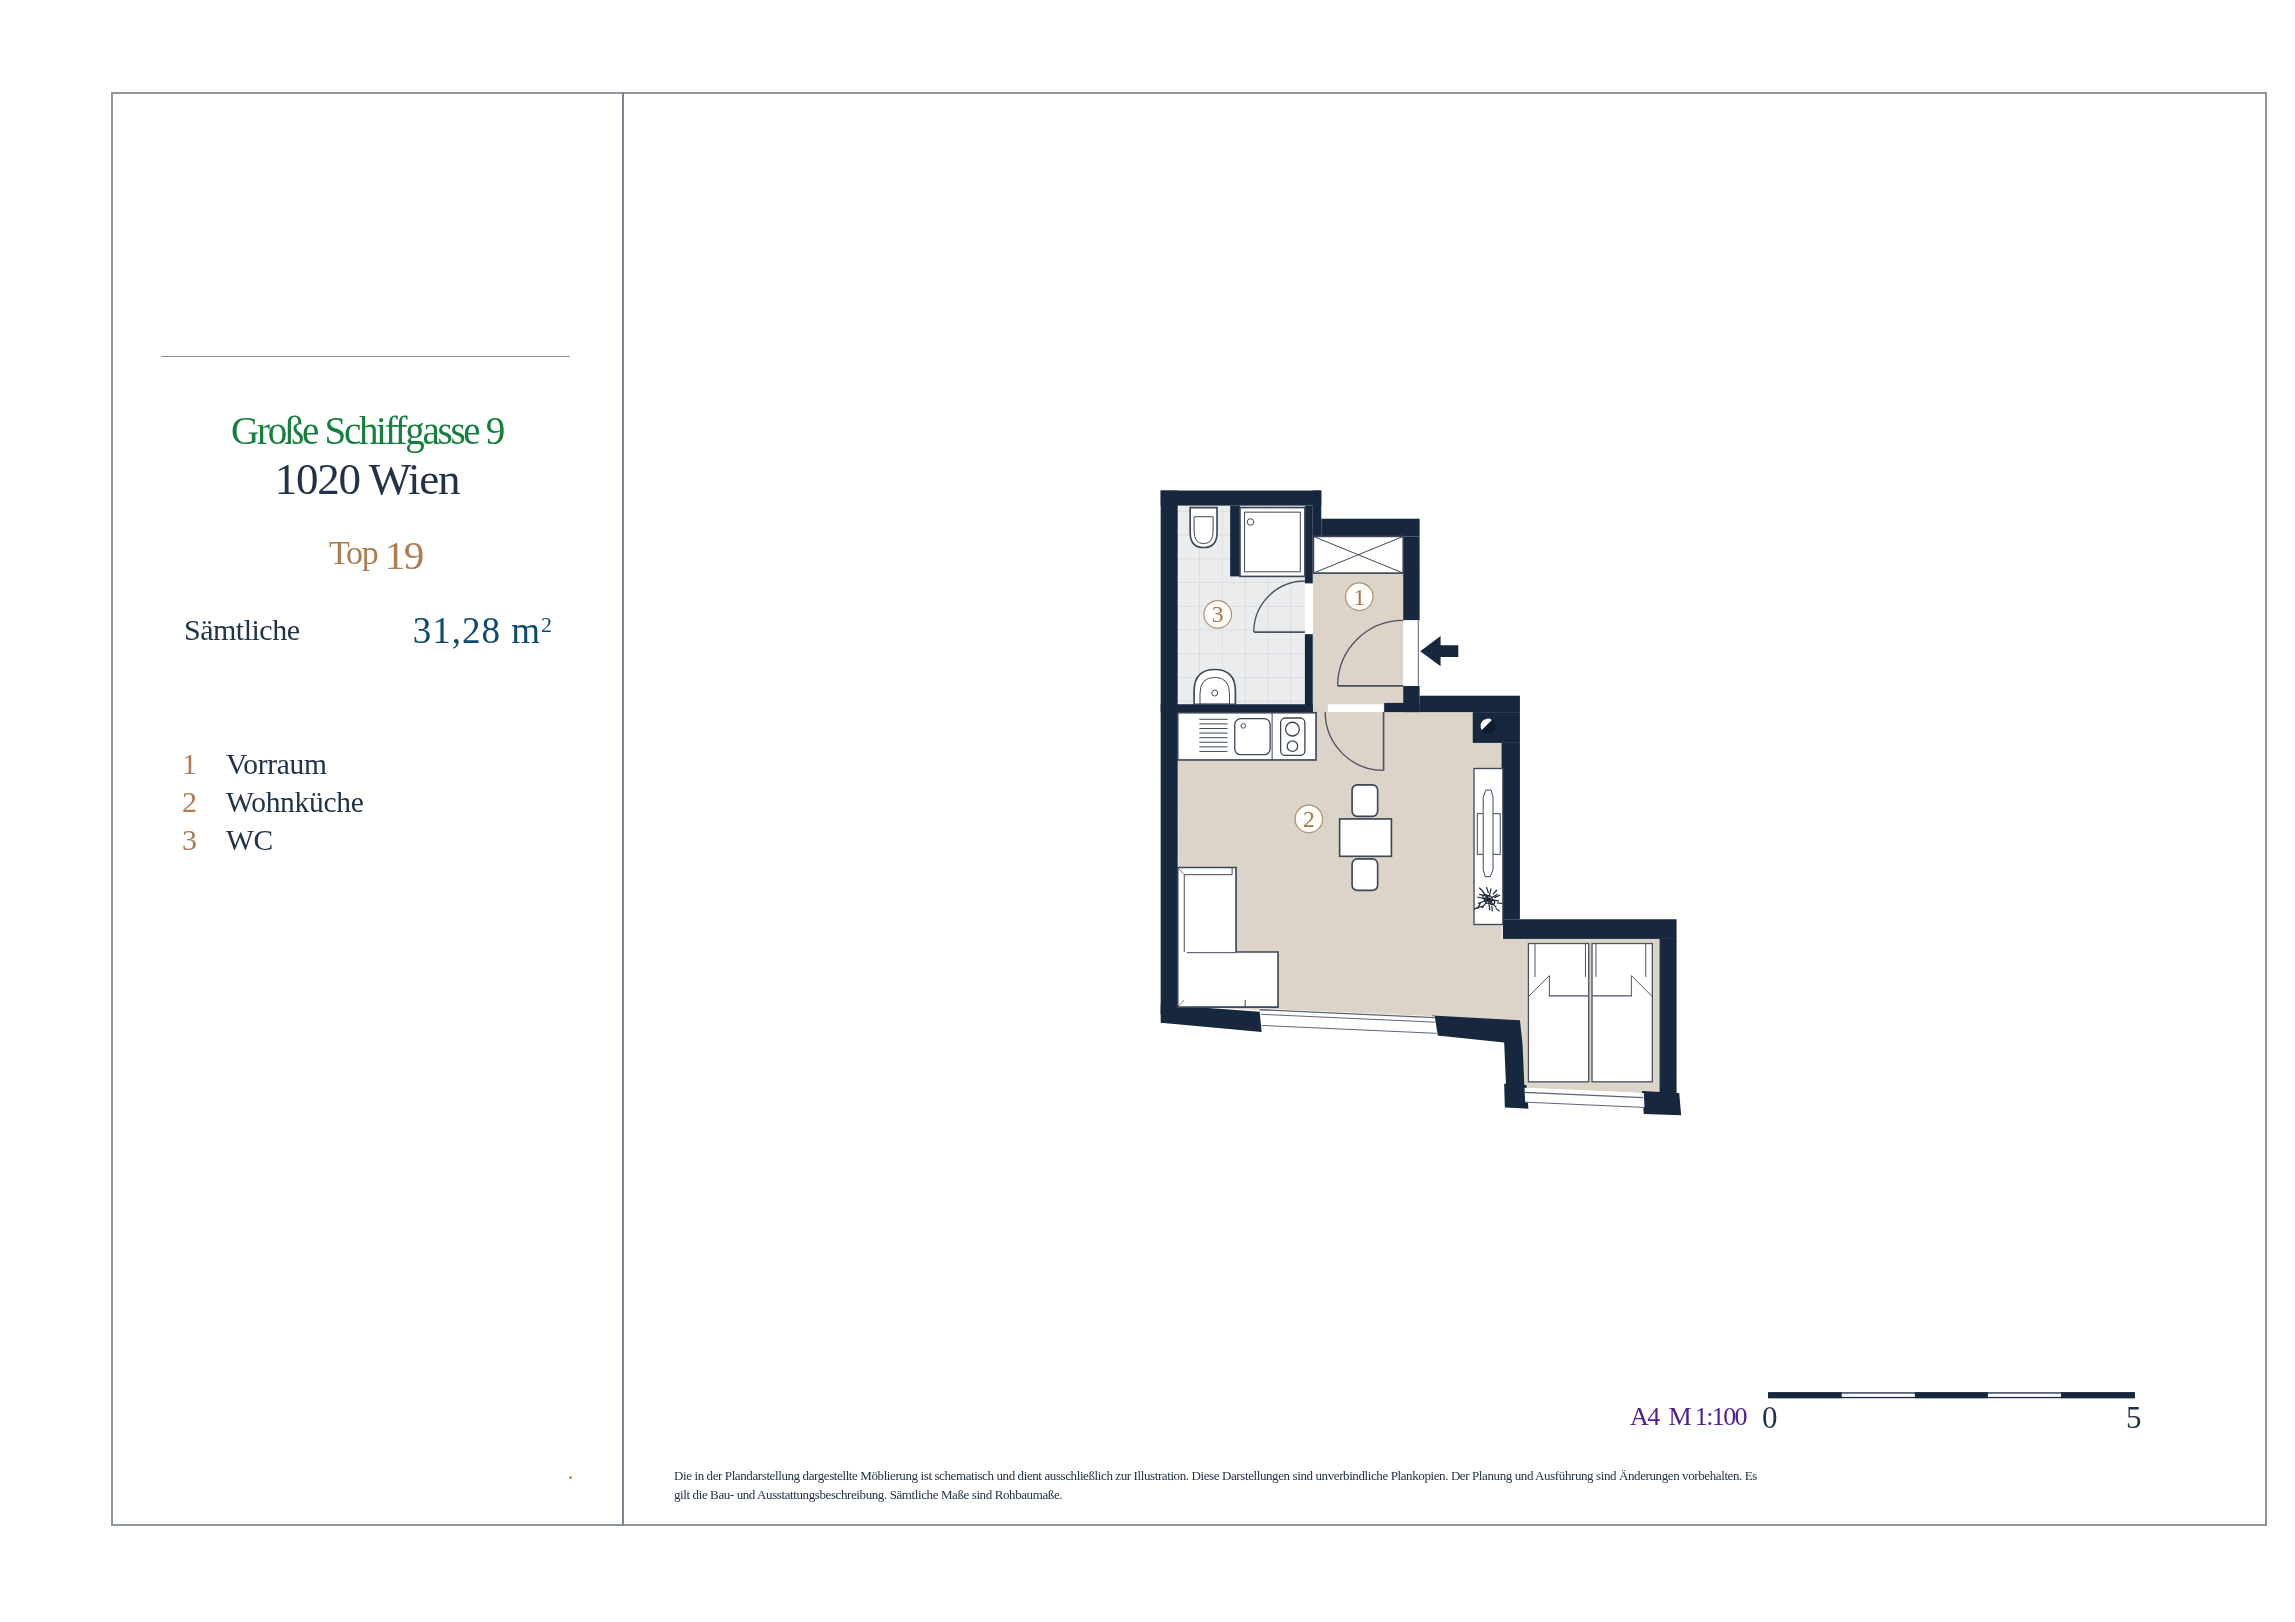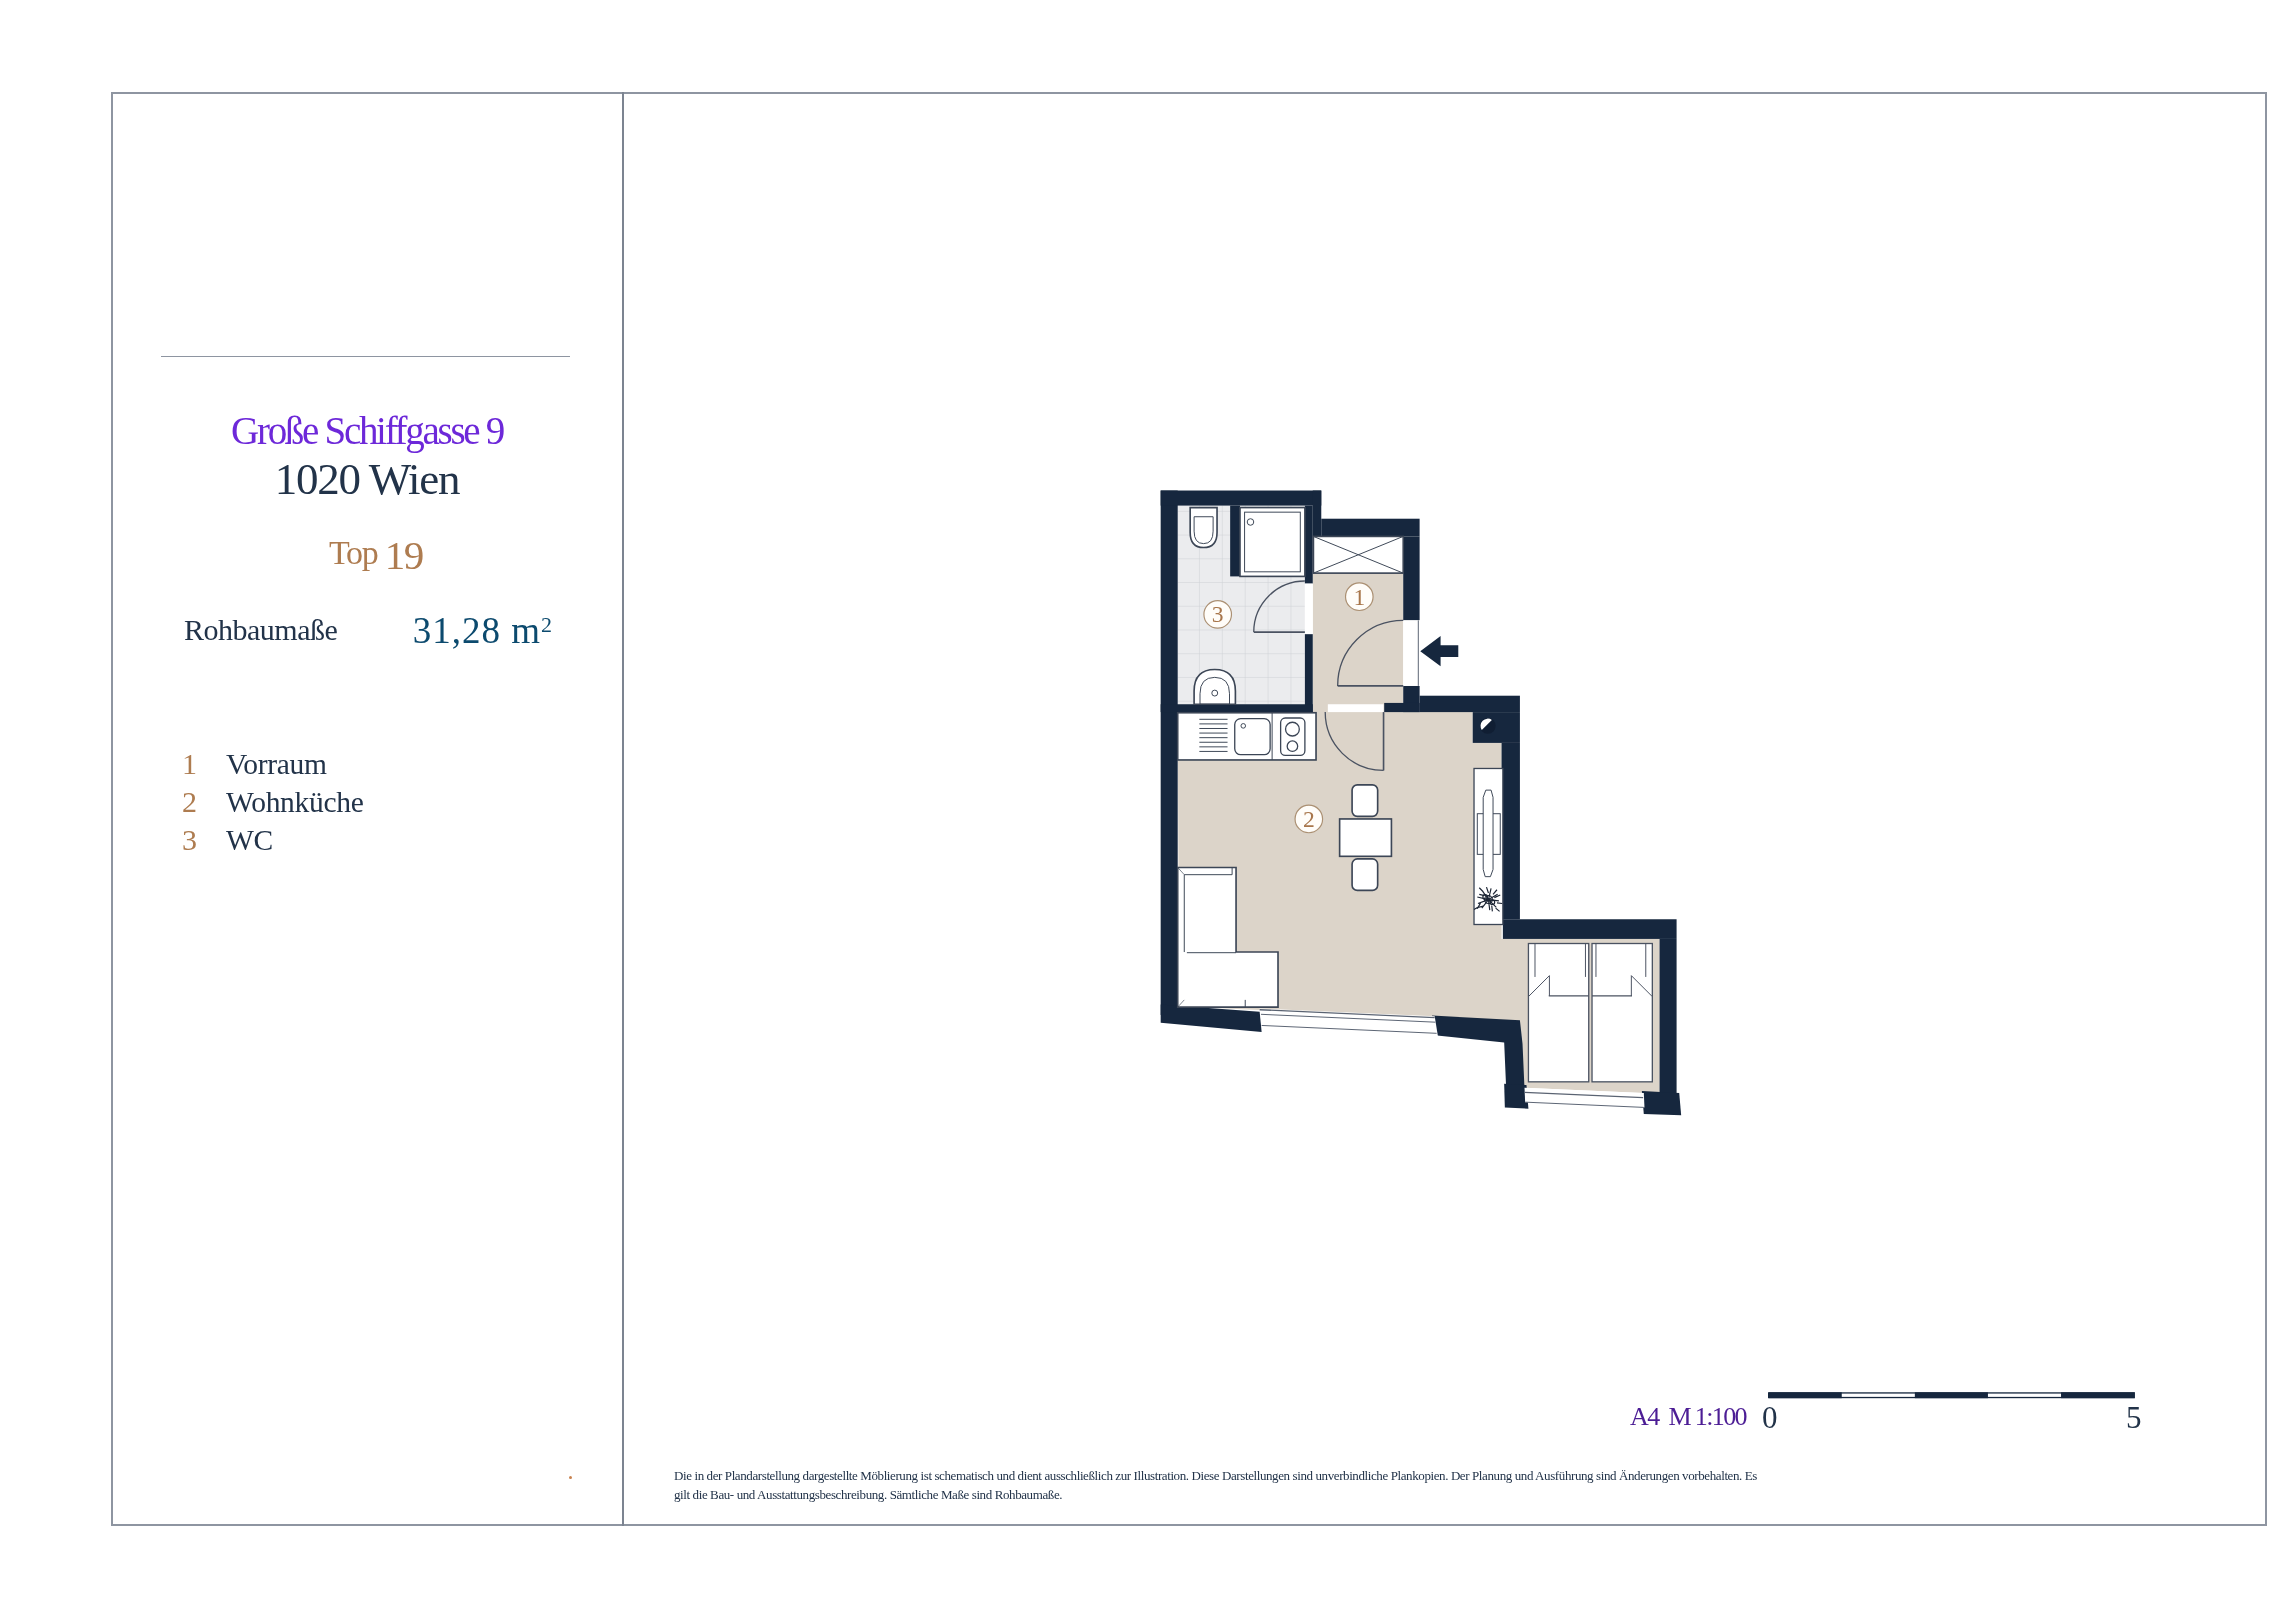--- a/index.html
+++ b/index.html
@@ -9,27 +9,27 @@
 </style>
 </head>
 <body>
 
 <div class="abs" style="left:111px;top:92px;width:2156px;height:1434px;border:2px solid #8e95a1;box-sizing:border-box;"></div>
 
 <div class="abs" style="left:622px;top:92px;width:2px;height:1434px;background:#7c8491;"></div>
 
 <div class="abs" style="left:161px;top:356px;width:409px;height:1.3px;background:#8e95a1;"></div>
 
-<div class="abs" style="left:111px;top:410px;width:512px;text-align:center;font-size:39px;line-height:42px;letter-spacing:-2.3px;color:#6d28d9;">Große Schiffgasse 9</div>
+<div class="abs" style="left:111px;top:410px;width:512px;text-align:center;font-size:39px;line-height:42px;letter-spacing:-2.3px;color:#15803d;">Große Schiffgasse 9</div>
 
 <div class="abs" style="left:111px;top:458px;width:512px;text-align:center;font-size:45px;line-height:42px;letter-spacing:-1.3px;color:#223349;">1020 Wien</div>
 
 <div class="abs" style="left:111px;top:533px;width:512px;text-align:center;font-size:34px;line-height:39px;letter-spacing:-1.3px;color:#ae7c50;margin-left:9px;">Top<span style="font-size:41px;letter-spacing:-1.3px;vertical-align:-4.6px;margin-left:7.2px;">19</span></div>
 
-<div class="abs" style="left:184px;top:614px;font-size:30px;line-height:31px;letter-spacing:-0.5px;color:#223349;">Rohbaumaße</div>
+<div class="abs" style="left:184px;top:614px;font-size:30px;line-height:31px;letter-spacing:-0.5px;color:#223349;">Sämtliche</div>
 <div class="abs" style="left:354px;top:606px;width:199px;text-align:right;font-size:37px;line-height:37px;letter-spacing:1px;color:#0c4a6e;">31,28 m<span style="font-size:22px;vertical-align:10.5px;">2</span></div>
 
 <div class="abs" style="left:182px;top:745px;font-size:30px;line-height:38px;color:#ae7c50;">1<br>2<br>3</div>
 <div class="abs" style="left:226px;top:745px;font-size:29.5px;line-height:38px;letter-spacing:-0.3px;color:#223349;">Vorraum<br>Wohnküche<br>WC</div>
 
 <svg class="abs" style="left:1141px;top:472px;" width="590" height="669" viewBox="1740 720 900 1020" xmlns="http://www.w3.org/2000/svg">
 <defs>
 <pattern id="tiles" x="1795" y="744.3" width="34.9" height="36.2" patternUnits="userSpaceOnUse">
   <rect width="34.9" height="36.2" fill="#ebecee"></rect>
   <path d="M34.9,0 V36.2 H0" fill="none" stroke="#ccd0d6" stroke-width="1.5"></path>

